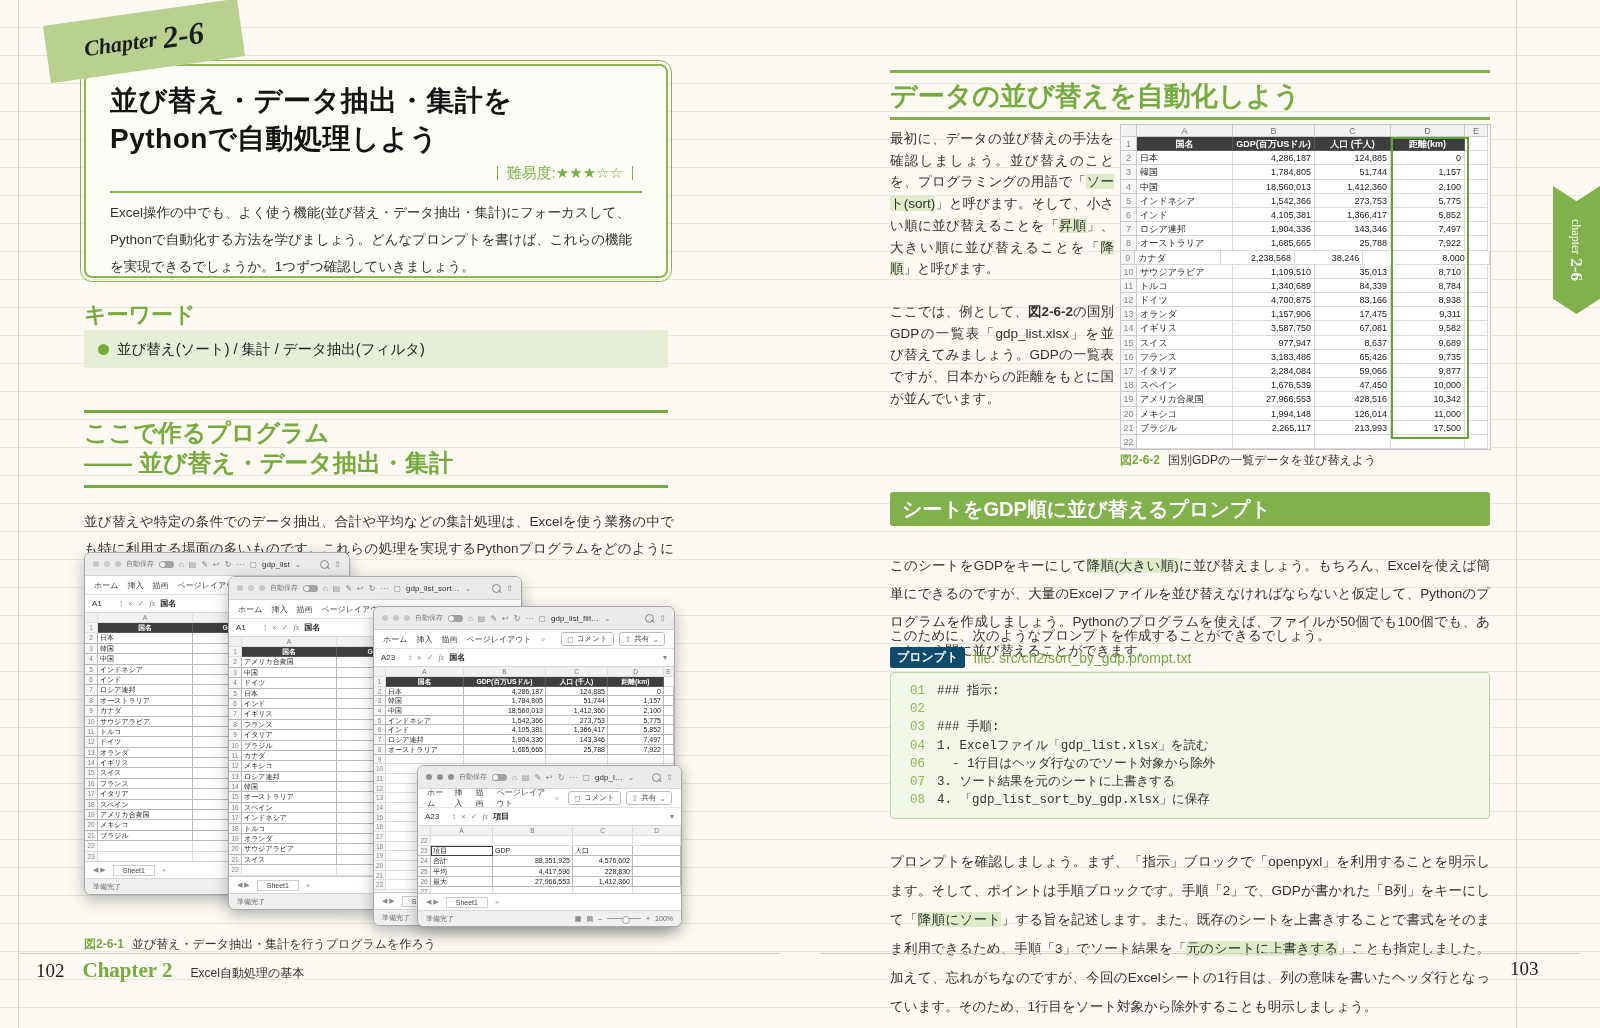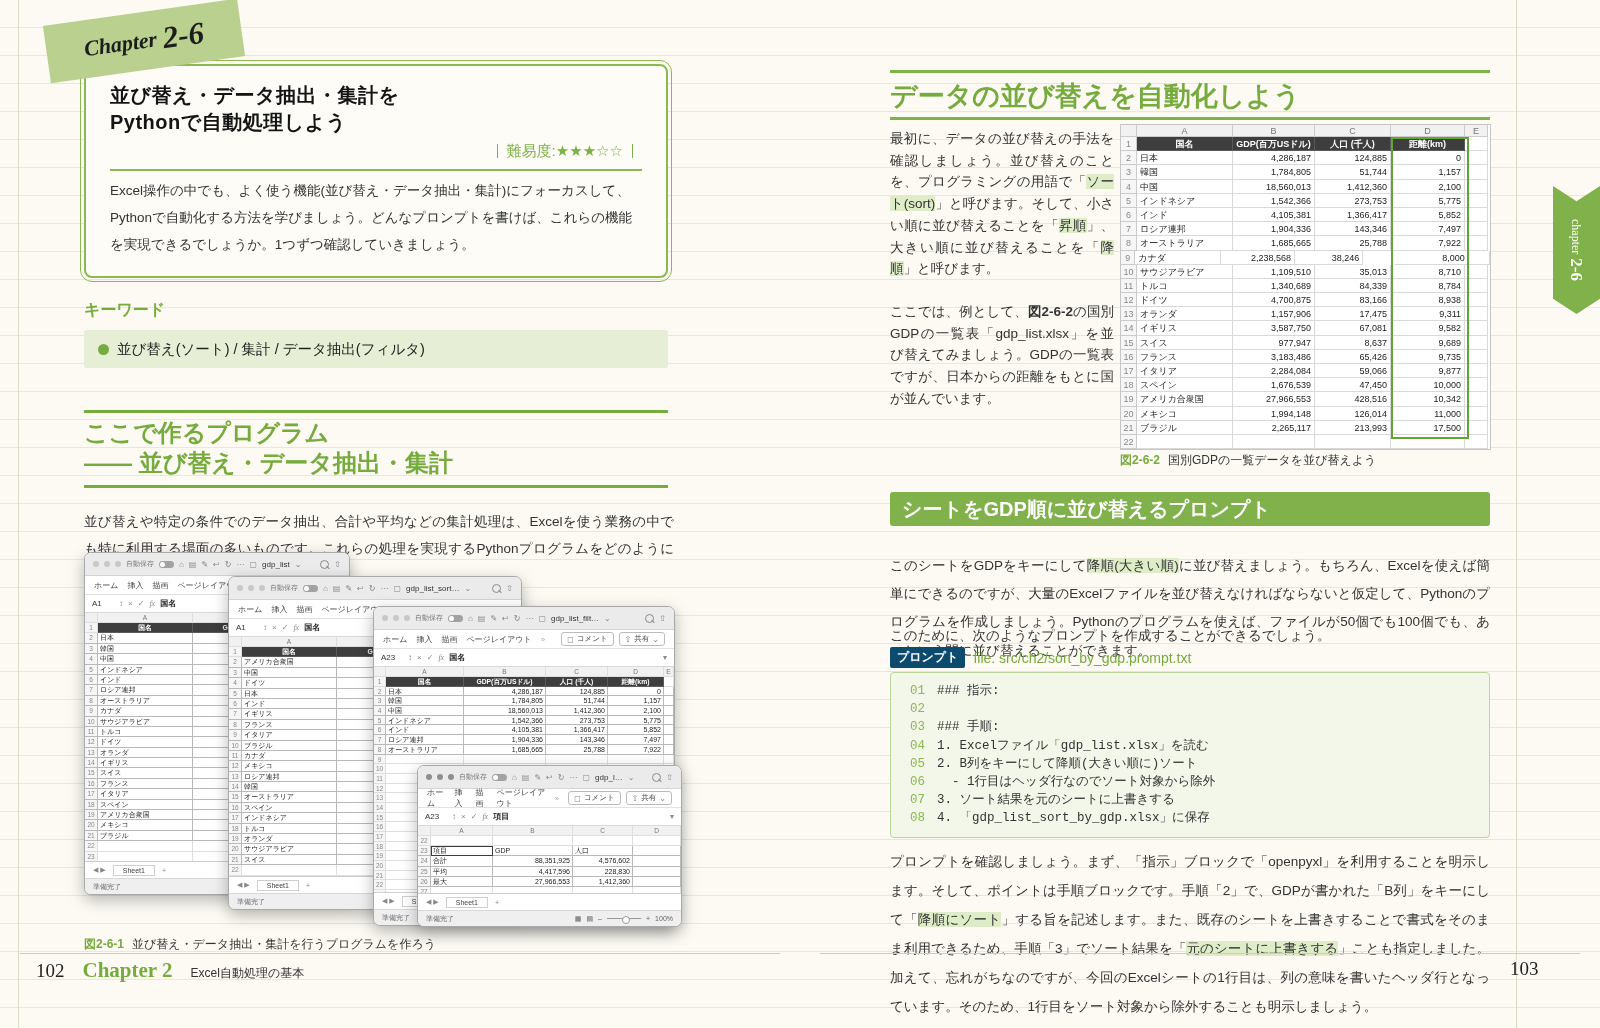--- a/index.html
+++ b/index.html
@@ -12,26 +12,26 @@
   .vline{position:absolute;top:0;bottom:0;width:1px;background:#ddd9ca;}
   
   .banner{position:absolute;left:46px;top:12px;width:196px;height:58px;background:#b9d08e;
     transform:rotate(-8deg);display:flex;align-items:center;justify-content:center;gap:6px;
     font-family:"Liberation Serif","DejaVu Serif",serif;font-style:italic;color:#1d1d1d;z-index:5;}
   .banner .c1{font-size:22px;font-weight:bold;}
   .banner .c2{font-size:31px;font-weight:bold;font-style:italic;}
   .titlebox{position:absolute;left:84px;top:64px;width:584px;height:214px;background:#fdfcf7;
     border:2px solid #8cb851;border-radius:8px;outline:1px solid #8cb851;outline-offset:3px;
     padding:16px 24px 0 24px;box-sizing:border-box;z-index:2;}
-  .titlebox h1{margin:0;font-size:20px;line-height:1.35;color:#141414;letter-spacing:.5px;}
+  .titlebox h1{margin:0;font-size:28px;line-height:1.35;color:#141414;letter-spacing:.5px;}
   .difficulty{text-align:right;color:#7cb148;font-size:15px;margin-top:6px;}
   .difficulty .bar{display:inline-block;border-left:1px solid #7cb148;height:14px;width:0;margin:0 9px;vertical-align:-2px;}
   .greenrule{height:2px;background:#8cb851;margin:8px 0 6px 0;}
   .titlebox p{margin:4px 0 0 0;font-size:13.5px;line-height:2.0;color:#333;}
-  .kwhead{position:absolute;left:84px;top:300px;color:#76ab3e;font-size:16px;font-weight:bold;}
+  .kwhead{position:absolute;left:84px;top:300px;color:#76ab3e;font-size:22px;font-weight:bold;}
   .kwbar{position:absolute;left:84px;top:330px;width:584px;height:38px;background:#e6efd5;border-radius:3px;
     display:flex;align-items:center;padding:0 14px;box-sizing:border-box;font-size:14.5px;color:#222;}
   .kwdot{width:11px;height:11px;border-radius:50%;background:#76ab3e;margin-right:8px;flex:none;}
   .secblock{position:absolute;left:84px;top:410px;width:584px;border-top:3px solid #76ab3e;border-bottom:3px solid #76ab3e;
     padding:5px 0 7px 0;color:#76ab3e;font-size:24px;font-weight:bold;line-height:1.25;}
   .lead{position:absolute;left:84px;top:494px;width:590px;font-size:13.5px;line-height:2.05;color:#333;text-align:justify;}
   .caption{position:absolute;font-size:12px;color:#333;}
   .captag{color:#76ab3e;font-weight:bold;margin-right:8px;}
   .footrule{position:absolute;height:1px;background:#cfccbe;}
   .footer-l{position:absolute;left:36px;top:958px;display:flex;align-items:baseline;gap:18px;}
@@ -1141,21 +1141,20 @@
 <div class="promptline">
   <span class="plabel">プロンプト</span>
   <span class="pfile">file: src/ch2/sort_by_gdp.prompt.txt</span>
 </div>
 
 <div class="codebox" id="codebox">
     <div class="codeline"><span class="lno">01</span><span class="ctext">### 指示:</span></div>
     <div class="codeline"><span class="lno">02</span></div>
     <div class="codeline"><span class="lno">03</span><span class="ctext">### 手順:</span></div>
     <div class="codeline"><span class="lno">04</span><span class="ctext">1. Excelファイル「gdp_list.xlsx」を読む</span></div>
-    <div class="codeline"><span class="lno">05</span><span class="ctext">2. B列をキーにして降順(大きい順に)ソート</span></div>
     <div class="codeline"><span class="lno">06</span><span class="ctext">  - 1行目はヘッダ行なのでソート対象から除外</span></div>
     <div class="codeline"><span class="lno">07</span><span class="ctext">3. ソート結果を元のシートに上書きする</span></div>
     <div class="codeline"><span class="lno">08</span><span class="ctext">4. 「gdp_list_sort_by_gdp.xlsx」に保存</span></div>
   </div>
 
 <p class="rp3"><span>プロンプトを確認しましょう。まず、「指示」ブロックで「openpyxl」を利用することを明示します。そして、ポイントは手順ブロックです。手順「2」で、GDPが書かれた「B列」をキーにして「</span><span class="hl">降順にソート</span><span>」する旨を記述します。また、既存のシートを上書きすることで書式をそのまま利用できるため、手順「3」でソート結果を「</span><span class="hl">元のシートに上書きする</span><span>」ことも指定しました。加えて、忘れがちなのですが、今回のExcelシートの1行目は、列の意味を書いたヘッダ行となっています。そのため、1行目をソート対象から除外することも明示しましょう。</span></p>
 
 <div class="ribbon">
   <div class="vt"><span class="w1">chapter</span> <span class="w2">2-6</span></div>
 </div>

